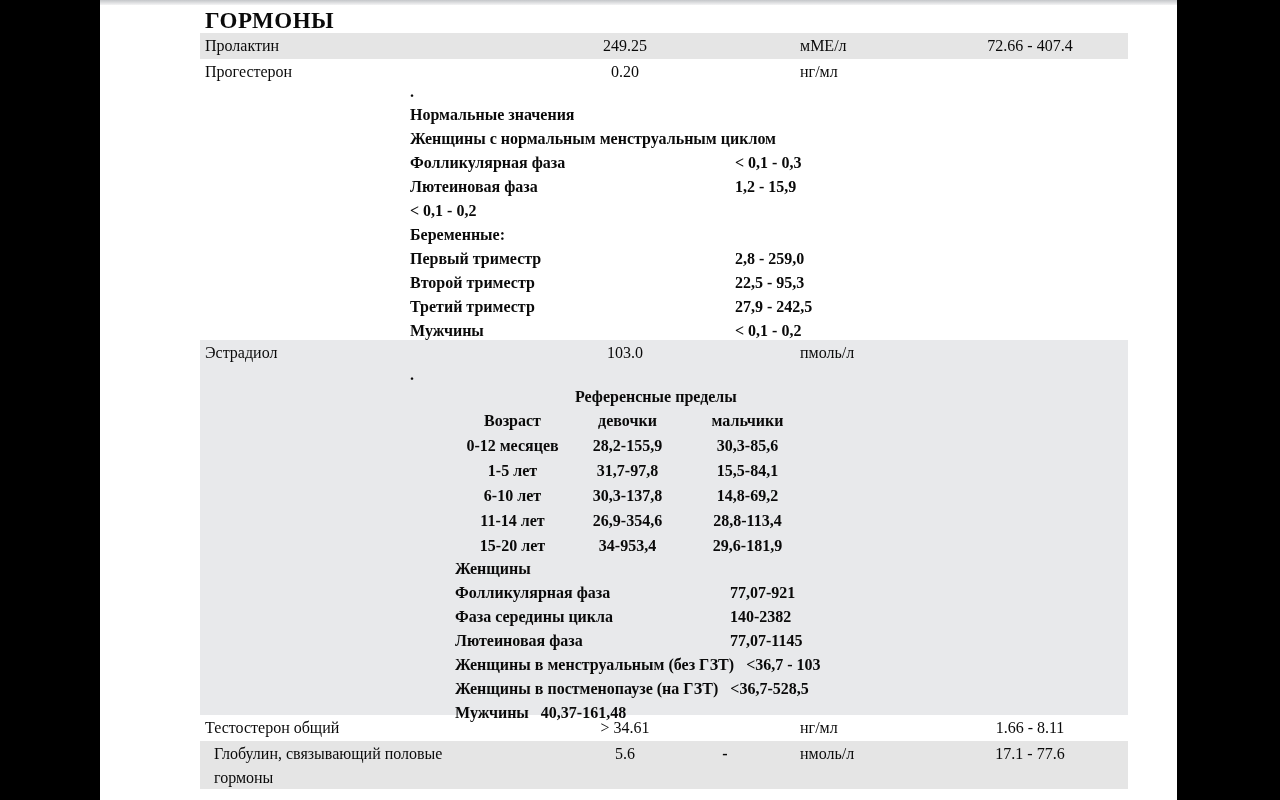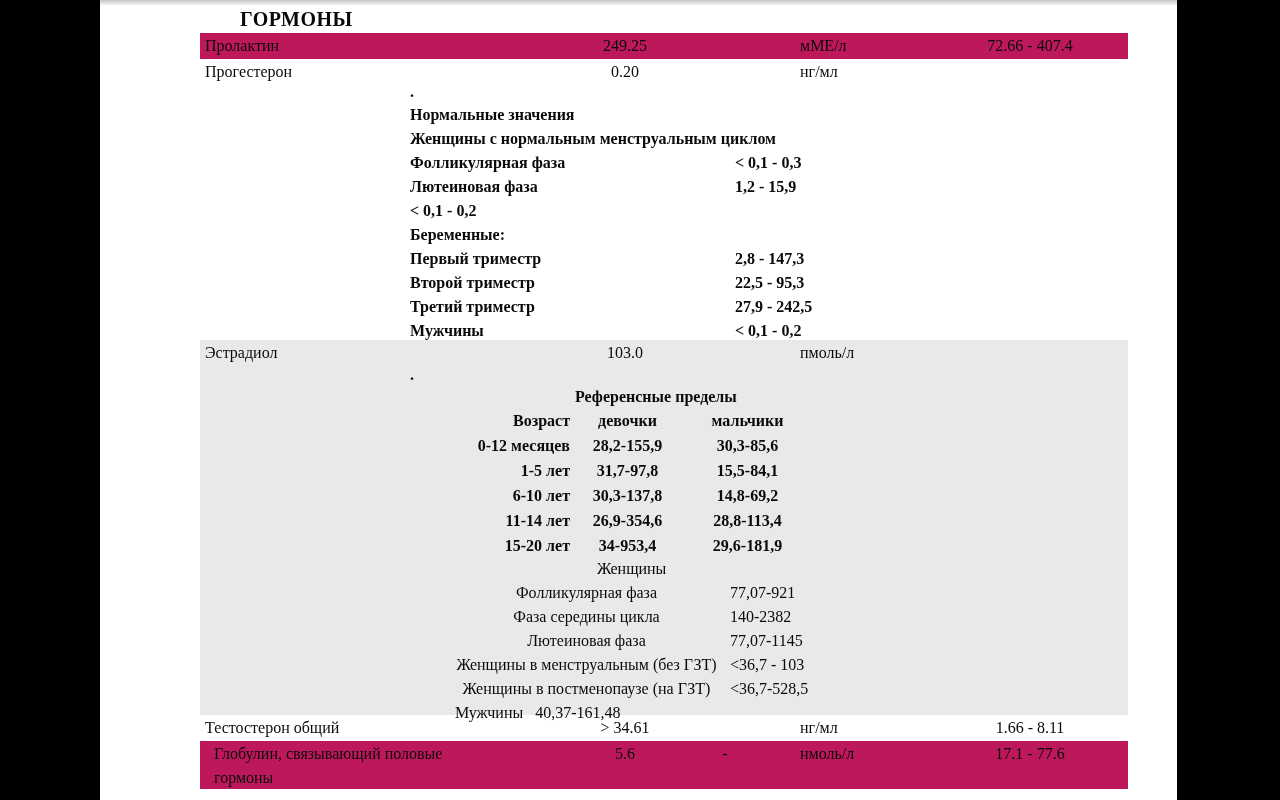--- a/index.html
+++ b/index.html
@@ -3,27 +3,27 @@
 <meta charset="utf-8">
 <style>
   * { margin:0; padding:0; box-sizing:border-box; }
   html,body { width:1280px; height:800px; overflow:hidden; }
   body { background:#000; font-family:"Liberation Serif","DejaVu Serif",serif; color:#0a0a0a; }
 
   .page { position:absolute; left:100px; top:0; width:1077px; height:800px; background:#fff; }
   .top-strip { position:absolute; left:0; top:0; width:100%; height:5px;
                background:linear-gradient(#c4c6c9,#f4f4f5); }
 
-  .section-title { position:absolute; left:105px; top:8px; font-size:20px; font-weight:bold; letter-spacing:0.5px;margin-left:35px; }
+  .section-title { position:absolute; left:105px; top:8px; font-size:23px; font-weight:bold; letter-spacing:0.5px; }
 
   
   .result-row { position:absolute; left:100px; width:928px; display:grid;
                 grid-template-columns:360px 130px 70px 40px 130px 30px 140px 28px;
                 font-size:16px; line-height:26px; align-items:start; }
-  .result-row.stripe { background:#be185d; }
+  .result-row.stripe { background:#e5e5e5; }
   .cell-name  { padding-left:5px; }
   .cell-value { text-align:center; font-weight:normal; }
   .cell-dash  { text-align:center; font-weight:bold; }
   .cell-unit  { text-align:left; }
   .cell-range { text-align:center; }
 
   #row-prolactin    { top:33px;  height:26px; }
   #row-progesterone { top:59px;  height:26px; }
   #row-estradiol    { top:340px; height:26px; background:transparent; }
   #row-testosterone { top:715px; height:26px; }
@@ -40,23 +40,23 @@
   .prog-row { display:flex; height:24px; line-height:24px; }
   .prog-row .lbl { min-width:325px; white-space:nowrap; }
   .prog-row .val { white-space:nowrap; }
 
   
   .estr-dot { position:absolute; left:310px; top:366px; font-size:16px; font-weight:bold; line-height:18px; }
   .estr-title { position:absolute; left:475px; top:385px; font-size:16px; font-weight:bold; line-height:23px; }
   .age-table { position:absolute; left:355px; top:408px; display:grid;
                grid-template-columns:115px 115px 125px; font-size:16px; font-weight:bold; }
   .age-table > div { height:25px; line-height:25px; white-space:nowrap; }
-  .age-c1 { text-align:right; }
+  .age-c1 { text-align:center; }
   .age-c2, .age-c3 { text-align:center; }
-  .estr-women { position:absolute; left:355px; top:557px; font-size:16px; font-weight:normal;text-align:center; }
+  .estr-women { position:absolute; left:355px; top:557px; font-size:16px; font-weight:bold; }
   .estr-women .heading { height:24px; line-height:24px; }
   .wrow { display:flex; height:24px; line-height:24px; }
   .wrow .lbl { min-width:275px; white-space:nowrap; padding-right:12px; }
   .wrow .val { white-space:nowrap; }
   .wrow.men .lbl { min-width:0; }
 </style>
 </head>
 <body>
 
 <div class="page">
@@ -100,21 +100,21 @@
     </div>
     <div class="prog-row">
       <span class="val"> &lt; 0,1 - 0,2</span>
     </div>
     <div class="prog-row">
       <span class="lbl">Беременные:</span>
       <span class="val"></span>
     </div>
     <div class="prog-row">
       <span class="lbl">Первый триместр</span>
-      <span class="val"> 2,8 - 147,3</span>
+      <span class="val"> 2,8 - 259,0</span>
     </div>
     <div class="prog-row">
       <span class="lbl">Второй триместр</span>
       <span class="val">22,5 - 95,3</span>
     </div>
     <div class="prog-row">
       <span class="lbl">Третий триместр</span>
       <span class="val">27,9 - 242,5</span>
     </div>
     <div class="prog-row">

